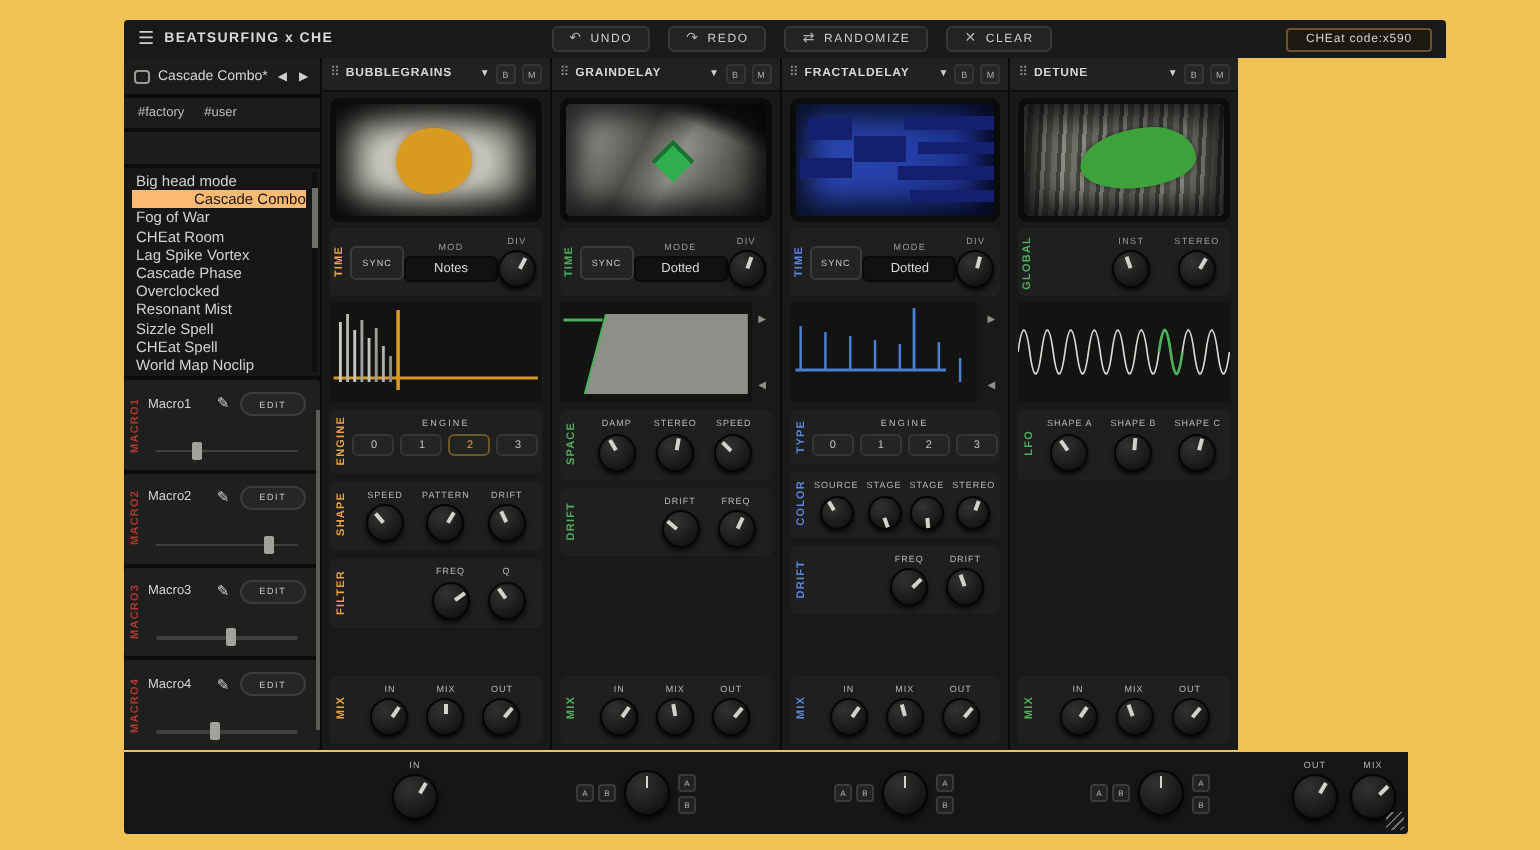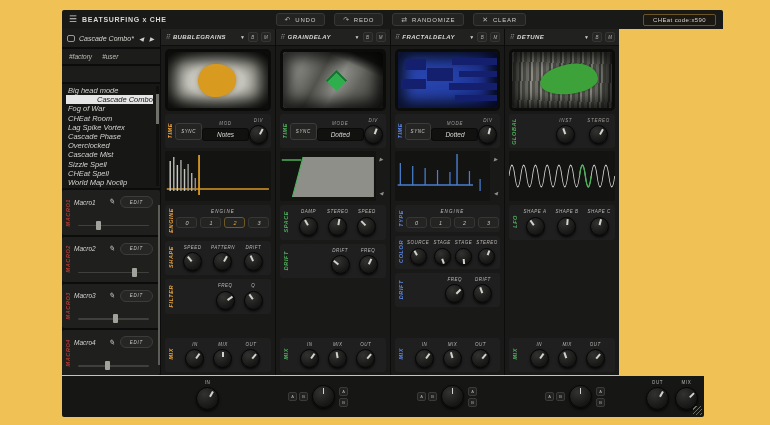--- a/index.html
+++ b/index.html
@@ -17,34 +17,34 @@
   .menu-glyph{font-size:9px;color:#cfcfcb;line-height:1;}
   .tb-title{font-size:7px;font-weight:bold;letter-spacing:.7px;color:#d8d8d4;white-space:nowrap;}
   .tb-tools{display:flex;gap:9px;margin-left:104px;}
   .tb-btn{display:flex;align-items:center;gap:4px;background:#232322;border:1px solid #373736;
     border-radius:3px;height:13px;padding:0 8px;font-size:6px;letter-spacing:.8px;color:#cfcfcb;cursor:pointer;}
   .tb-btn .ic{font-size:7px;line-height:1;color:#b5b5b0;}
   .tb-cheat{margin-left:auto;background:#1c1912;border:1px solid #6b5527;border-radius:2px;
     padding:2px 9px;font-size:6px;letter-spacing:.4px;color:#d3d3cd;}
 
   
-  .bodyrow{display:flex;width:509px;height:346px;background:#0c0c0c;gap:1px;font-style:italic;}
+  .bodyrow{display:flex;width:509px;height:346px;background:#0c0c0c;gap:1px;}
 
   
   .sidebar{width:128px;display:flex;flex-direction:column;gap:2px;background:#0c0c0c;position:relative;}
   .panel{background:#1c1c1b;}
   .preset-row{height:18px;display:flex;align-items:center;gap:4px;padding:0 5px;}
   .bank-icon{width:8px;height:7px;border:1px solid #9a9a95;border-radius:2px;flex:none;}
   .preset-name{font-size:7px;color:#d6d6d2;flex:1;white-space:nowrap;overflow:hidden;}
   .nav-arrow{font-size:6px;color:#cfcfcb;cursor:pointer;padding:0 1px;}
   .tags-row{height:15px;display:flex;align-items:center;gap:10px;padding:0 7px;font-size:6.5px;color:#bdbdb8;}
   .blank-box{height:16px;}
   .preset-list{height:104px;background:#171716;position:relative;padding:2px 7px 2px 4px;overflow:hidden;}
   .preset-item{font-size:7.5px;line-height:9.2px;color:#d2d2cd;white-space:nowrap;cursor:pointer;padding-left:2px;}
-  .preset-item.selected{background:#e5e5e5;color:#151514;padding-left:31px;}
+  .preset-item.selected{background:#fdba74;color:#151514;padding-left:31px;}
   .plist-sb{position:absolute;right:1px;top:2px;bottom:2px;width:3px;background:#0f0f0e;}
   .plist-sb .thumb{position:absolute;top:8px;height:30px;width:3px;background:#70706b;}
   .macros{flex:1;display:flex;flex-direction:column;gap:2px;}
   .macro{flex:1;background:#1f1f1e;border-radius:2px;display:flex;position:relative;}
   .macro-rail{width:11px;display:flex;align-items:center;justify-content:center;}
   .vlabel{writing-mode:vertical-rl;transform:rotate(180deg);font-size:5.5px;font-weight:bold;
     letter-spacing:.6px;white-space:nowrap;}
   .macro .vlabel{color:#b03a31;}
   .macro-main{flex:1;padding:6px 7px 5px 1px;display:flex;flex-direction:column;justify-content:space-between;}
   .macro-top{display:flex;align-items:center;gap:5px;}
@@ -179,21 +179,21 @@
       </div>
       <div class="blank-box panel"></div>
       <div class="preset-list">
         <div class="preset-item">Big head mode</div>
         <div class="preset-item selected">Cascade Combo</div>
         <div class="preset-item">Fog of War</div>
         <div class="preset-item">CHEat Room</div>
         <div class="preset-item">Lag Spike Vortex</div>
         <div class="preset-item">Cascade Phase</div>
         <div class="preset-item">Overclocked</div>
-        <div class="preset-item">Cascade Mist</div>
+        <div class="preset-item">Resonant Mist</div>
         <div class="preset-item">Sizzle Spell</div>
         <div class="preset-item">CHEat Spell</div>
         <div class="preset-item">World Map Noclip</div>
         <div class="plist-sb">
             <div class="thumb"></div>
           </div>
       </div>
       <div class="macros">
         <div class="macro">
           <div class="macro-rail">

